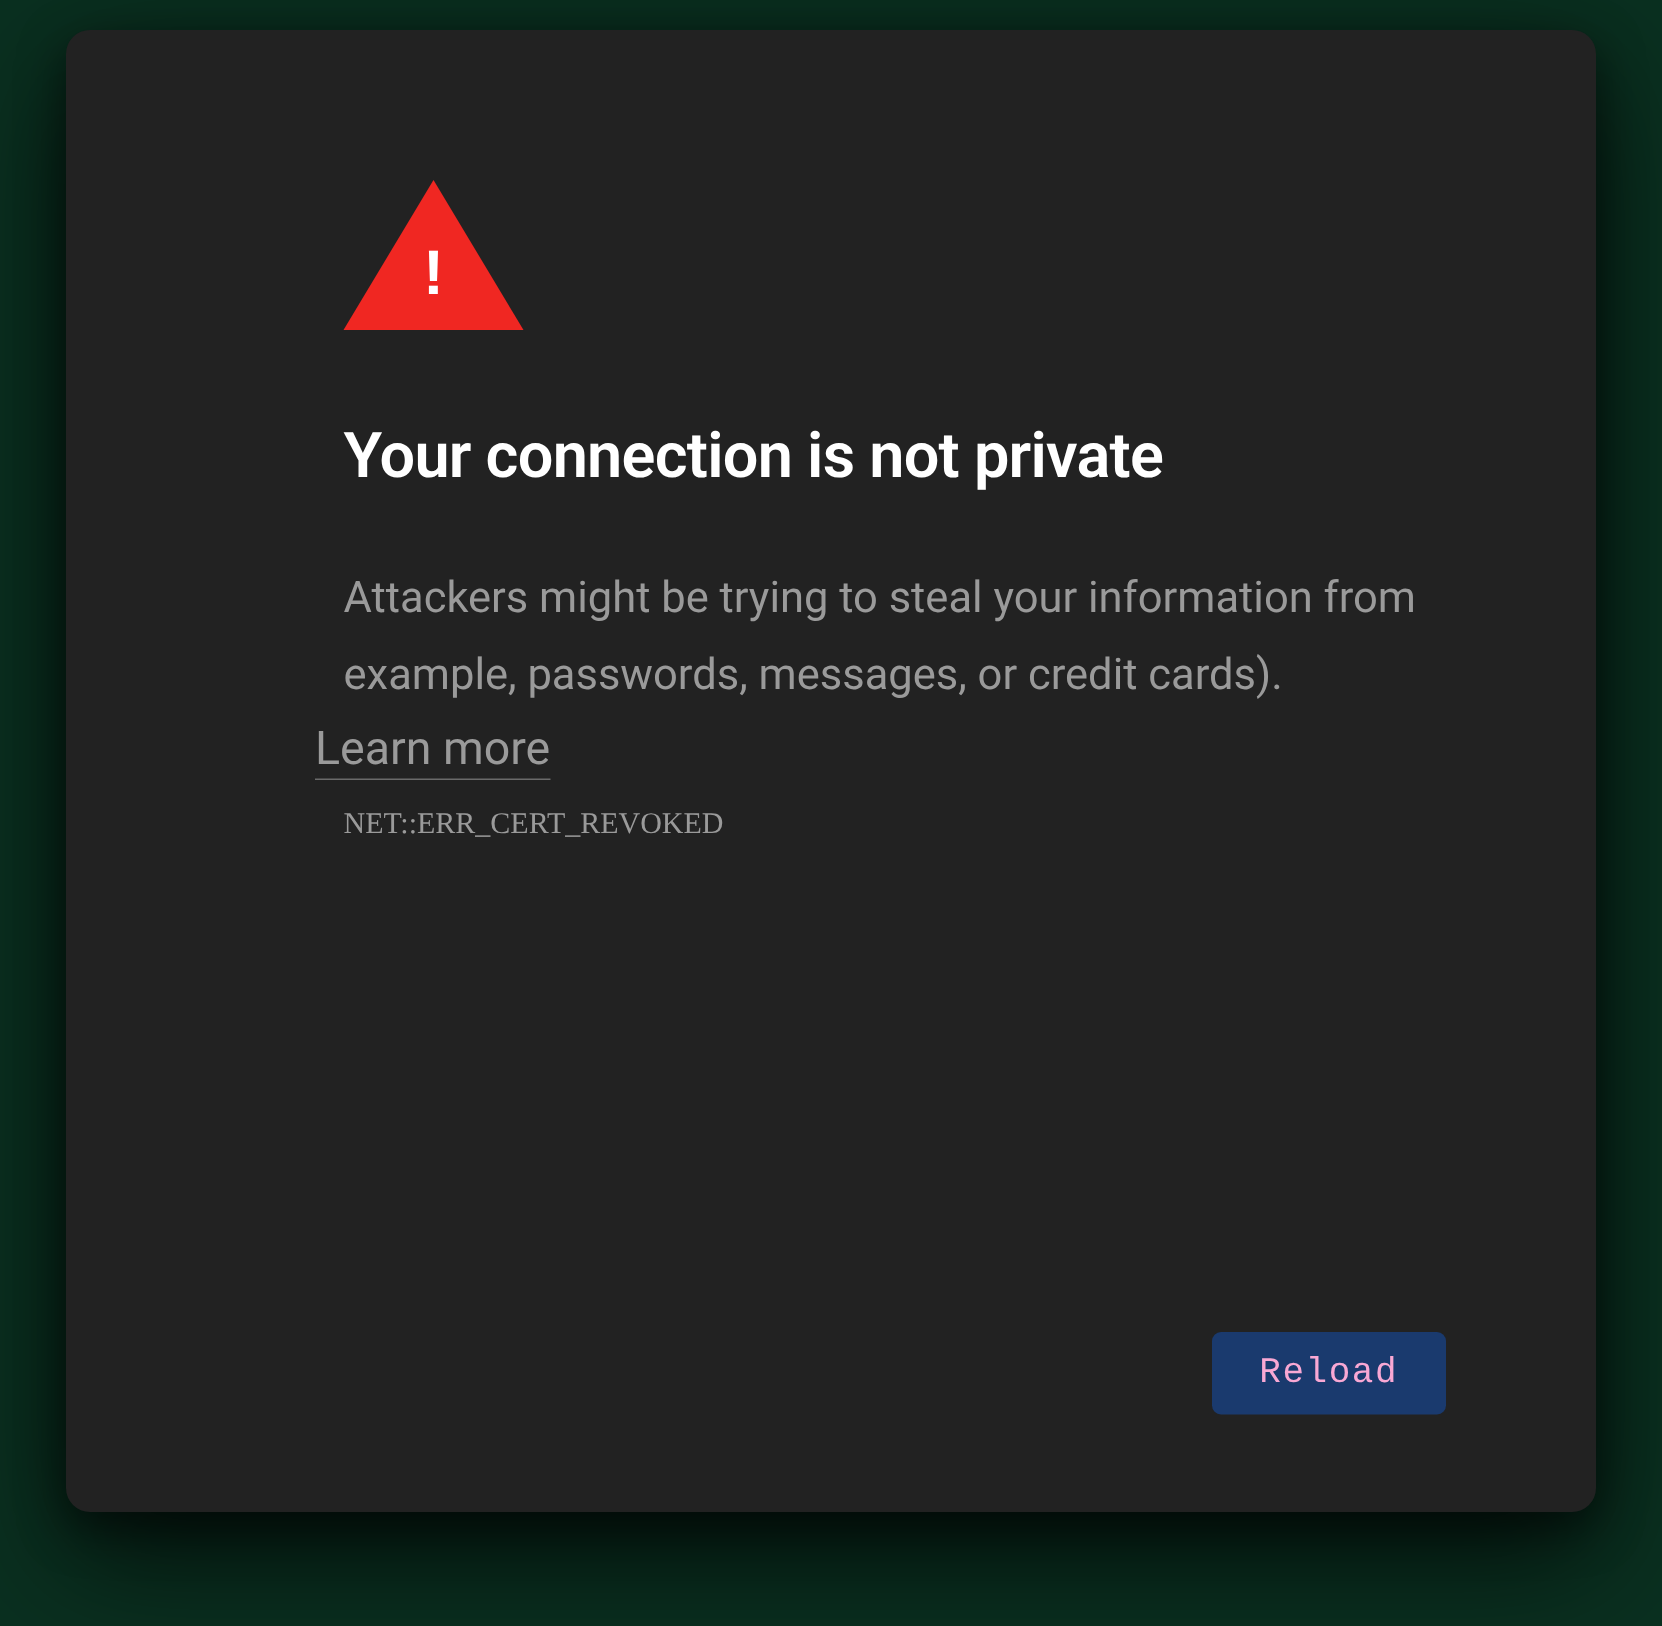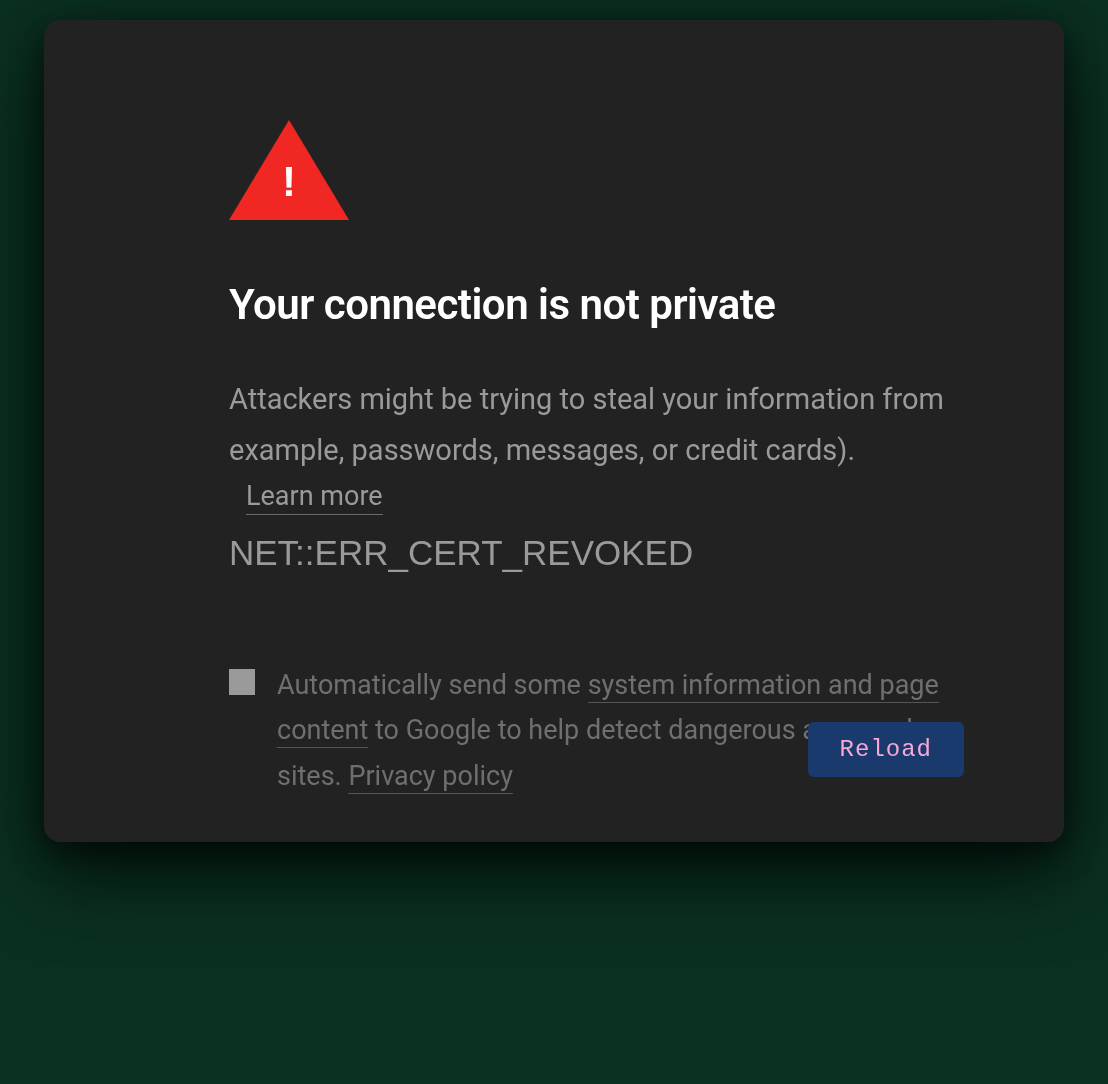--- a/index.html
+++ b/index.html
@@ -14,21 +14,21 @@
       background: #0a3020;
       display: flex;
       align-items: flex-start;
       justify-content: center;
       font-family: -apple-system, BlinkMacSystemFont, "Segoe UI", Roboto, Helvetica, Arial, sans-serif;
       padding-top: 20px;
     }
 
     .window {
       width: 1020px;
-      height: 822px;
+      height: 988px;
       background: #222222;
       border-radius: 16px;
       box-shadow: 0 30px 80px rgba(0, 0, 0, 0.7), 0 10px 30px rgba(0, 0, 0, 0.5);
       padding: 100px 120px 60px 120px;
       position: relative;
     }
 
     .warning-icon {
       width: 0;
       height: 0;
@@ -64,36 +64,36 @@
       color: #9a9a9a;
       font-size: 29px;
       line-height: 1.75;
       margin-left: 65px;
       margin-bottom: 2px;
       max-width: 780px;
     }
 
     .learn-more {
       color: #9a9a9a;
-      font-size: 27px;
-      margin-left: 82px;
+      font-size: 31px;
+      margin-left: 46px;
       text-decoration: none;
       border-bottom: 1px solid #6a6a6a;
       padding-bottom: 2px;
       display: inline-block;
       margin-top: 2px;
       cursor: pointer;
     }
 
     .error-code {
       color: #9a9a9a;
-      font-size: 35px;
+      font-size: 20px;
       margin-left: 65px;
       margin-top: 18px;
-      font-family: Liberation Sans, sans-serif;
+      font-family: Liberation Serif, serif;
     }
 
     .checkbox-row {
       margin-left: 65px;
       margin-top: 90px;
       display: flex;
       align-items: flex-start;
       gap: 22px;
       max-width: 780px;
     }
@@ -145,24 +145,18 @@
   <div class="warning-icon"></div>
 
   <h1 class="heading">Your connection is not private</h1>
 
   <p class="description">Attackers might be trying to steal your information from example, passwords, messages, or credit cards).</p>
 
   <a class="learn-more">Learn more</a>
 
   <div class="error-code">NET::ERR_CERT_REVOKED</div>
 
-  <div class="checkbox-row">
-    <div class="checkbox"></div>
-    <div class="checkbox-label">
-      <span>Automatically send some </span><span class="underlined">system information and page content</span><span> to Google to help detect dangerous apps and sites. </span><span class="underlined">Privacy policy</span>
-    </div>
-  </div>
 
   <div class="button-row">
     <button class="reload-button">Reload</button>
   </div>
 
 </div>
 
 </body></html>

